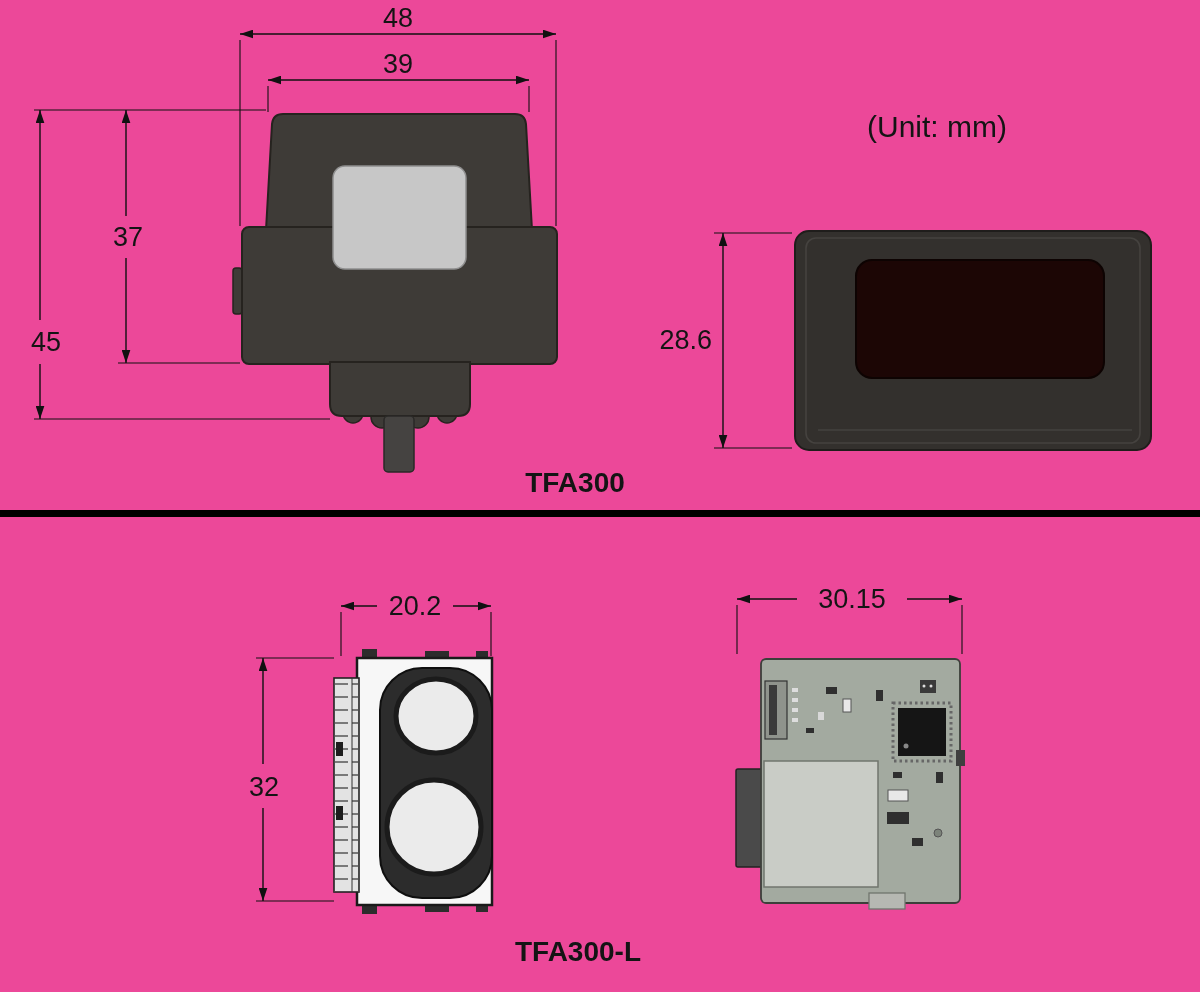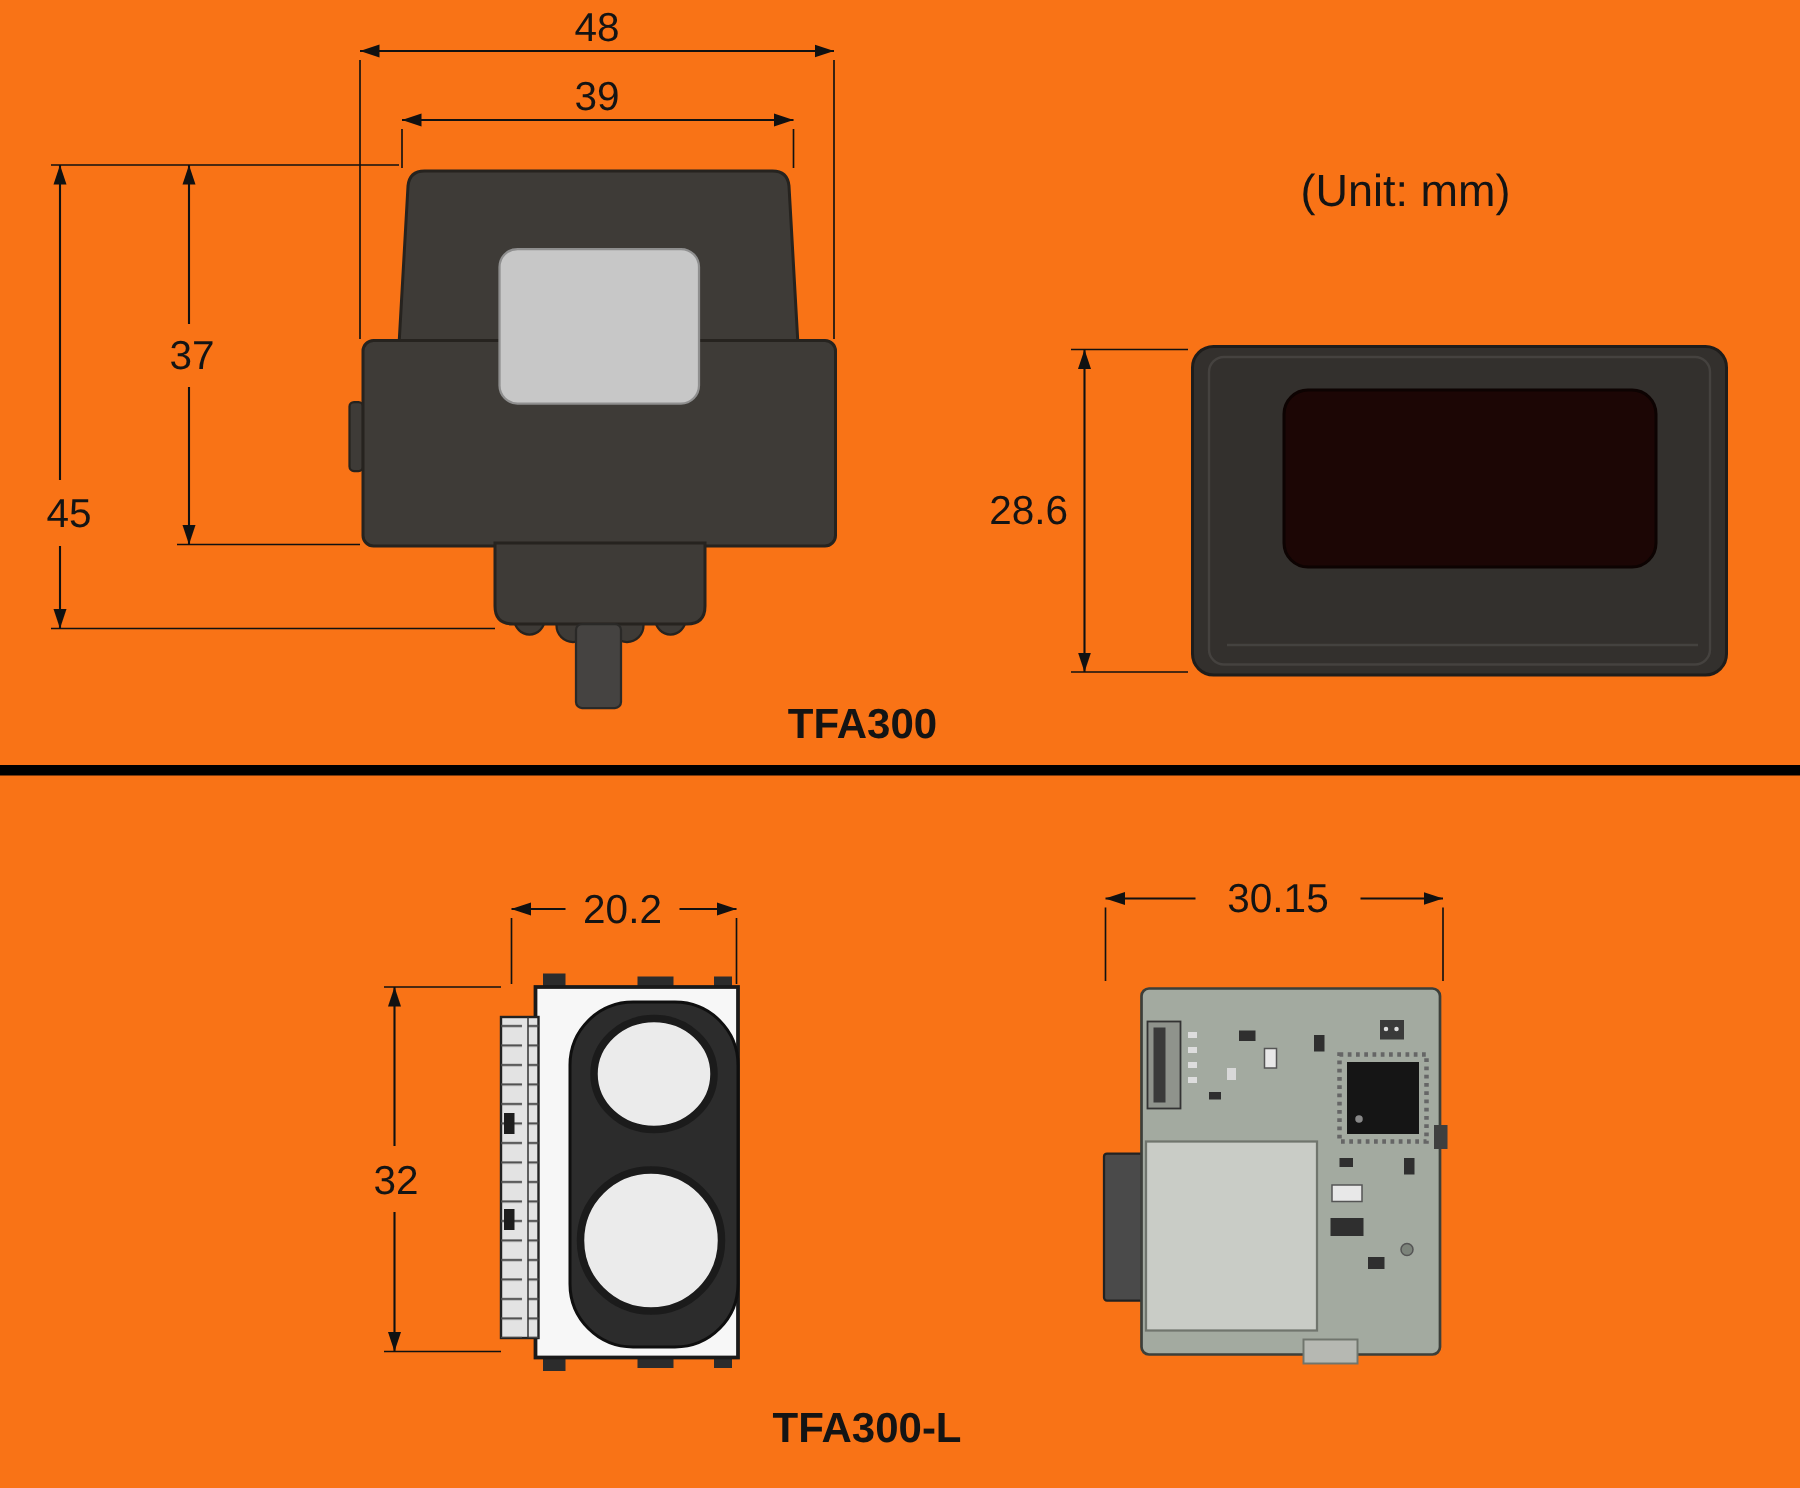--- a/index.html
+++ b/index.html
@@ -1,16 +1,16 @@
 <!DOCTYPE html>
 <html><head>
 <meta charset="utf-8">
 <style>
   html,body{margin:0;padding:0;background:#ffffff;}
-  .canvas{position:relative;width:1200px;height:992px;background:#f97316;overflow:hidden;
+  .canvas{position:relative;width:1200px;height:992px;background:#ec4899;overflow:hidden;
           font-family:"Liberation Sans", sans-serif;}
   svg text{font-family:"Liberation Sans", sans-serif;fill:#141414;}
   .dimline{stroke:#111111;stroke-width:1.4;fill:none;}
   .extline{stroke:#111111;stroke-width:1.1;fill:none;}
   .dimtext{font-size:27px;}
   .unittext{font-size:30px;font-weight:500;}
   .modeltext{font-size:28px;font-weight:700;}
 </style>
 </head>
 <body>

